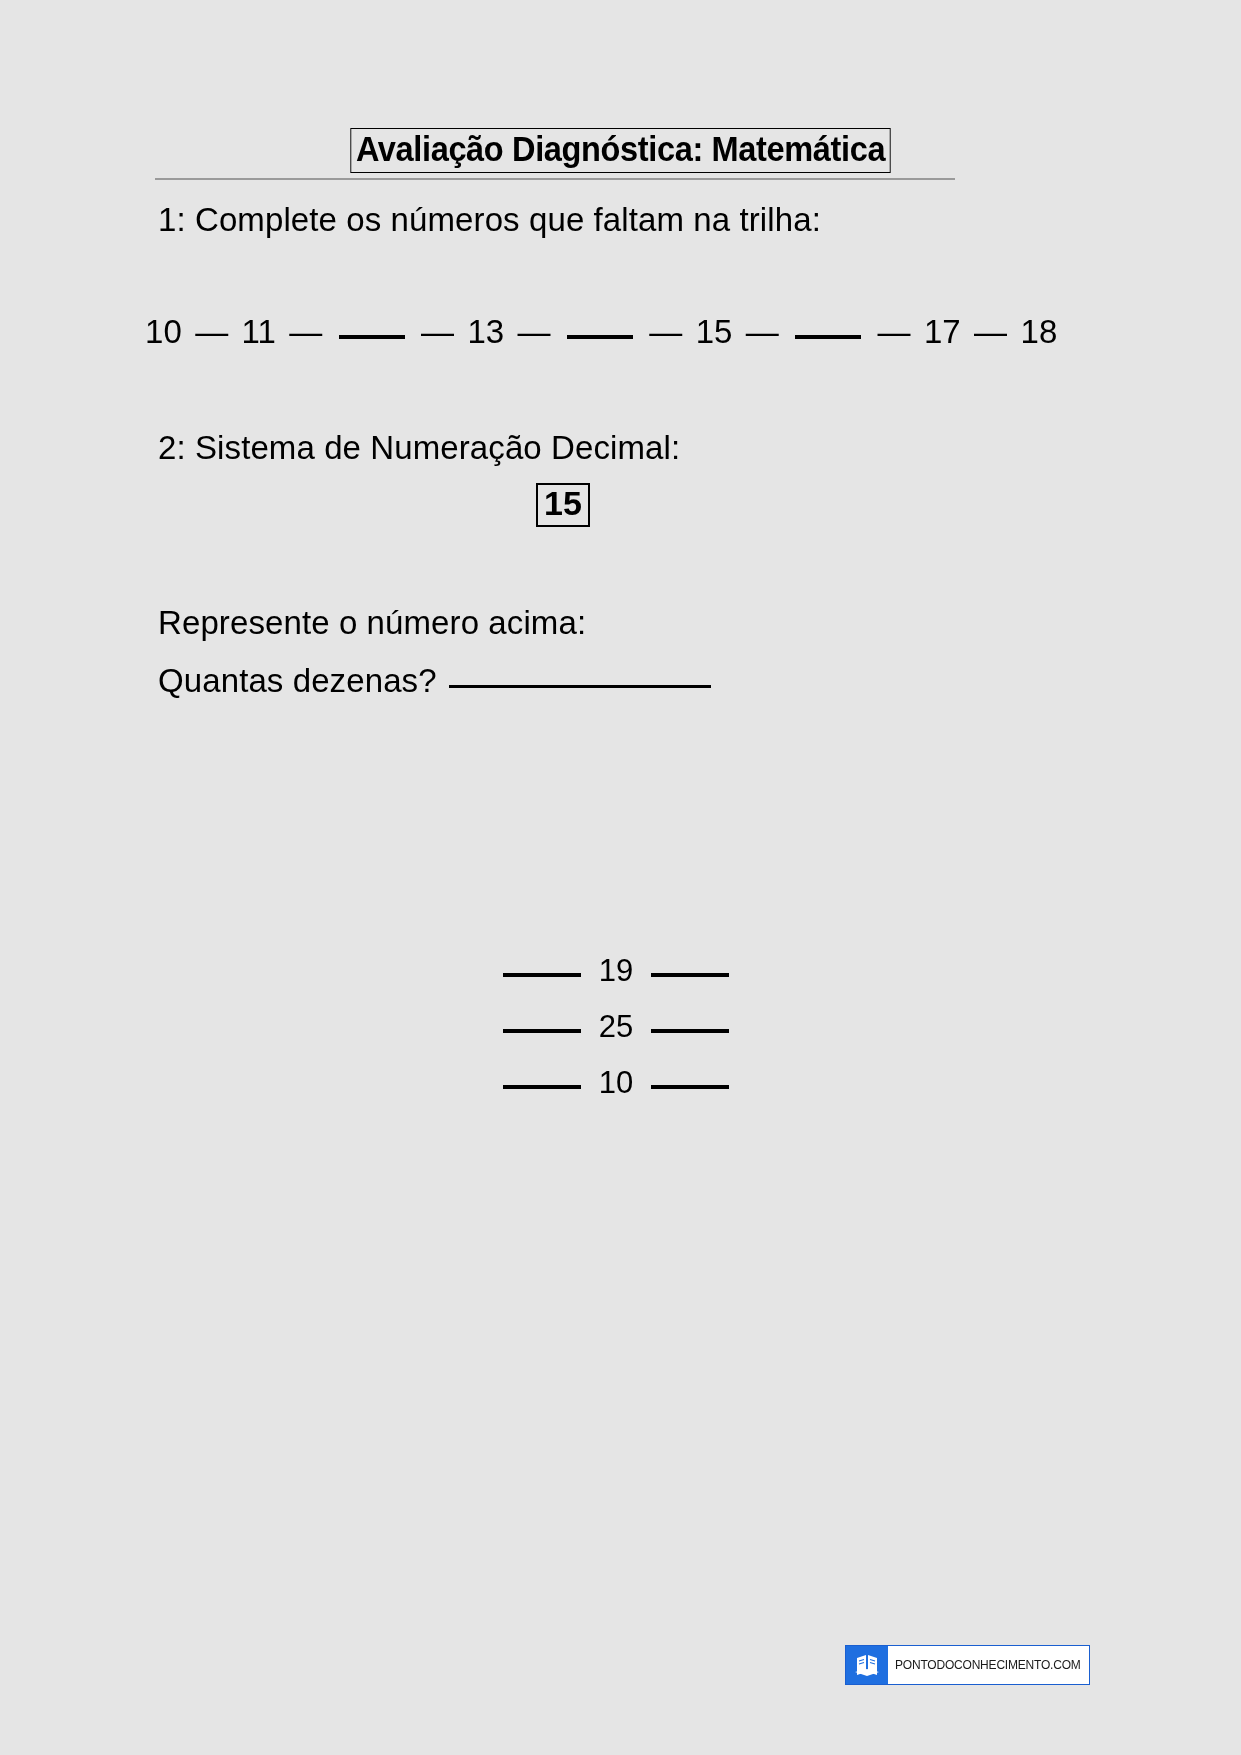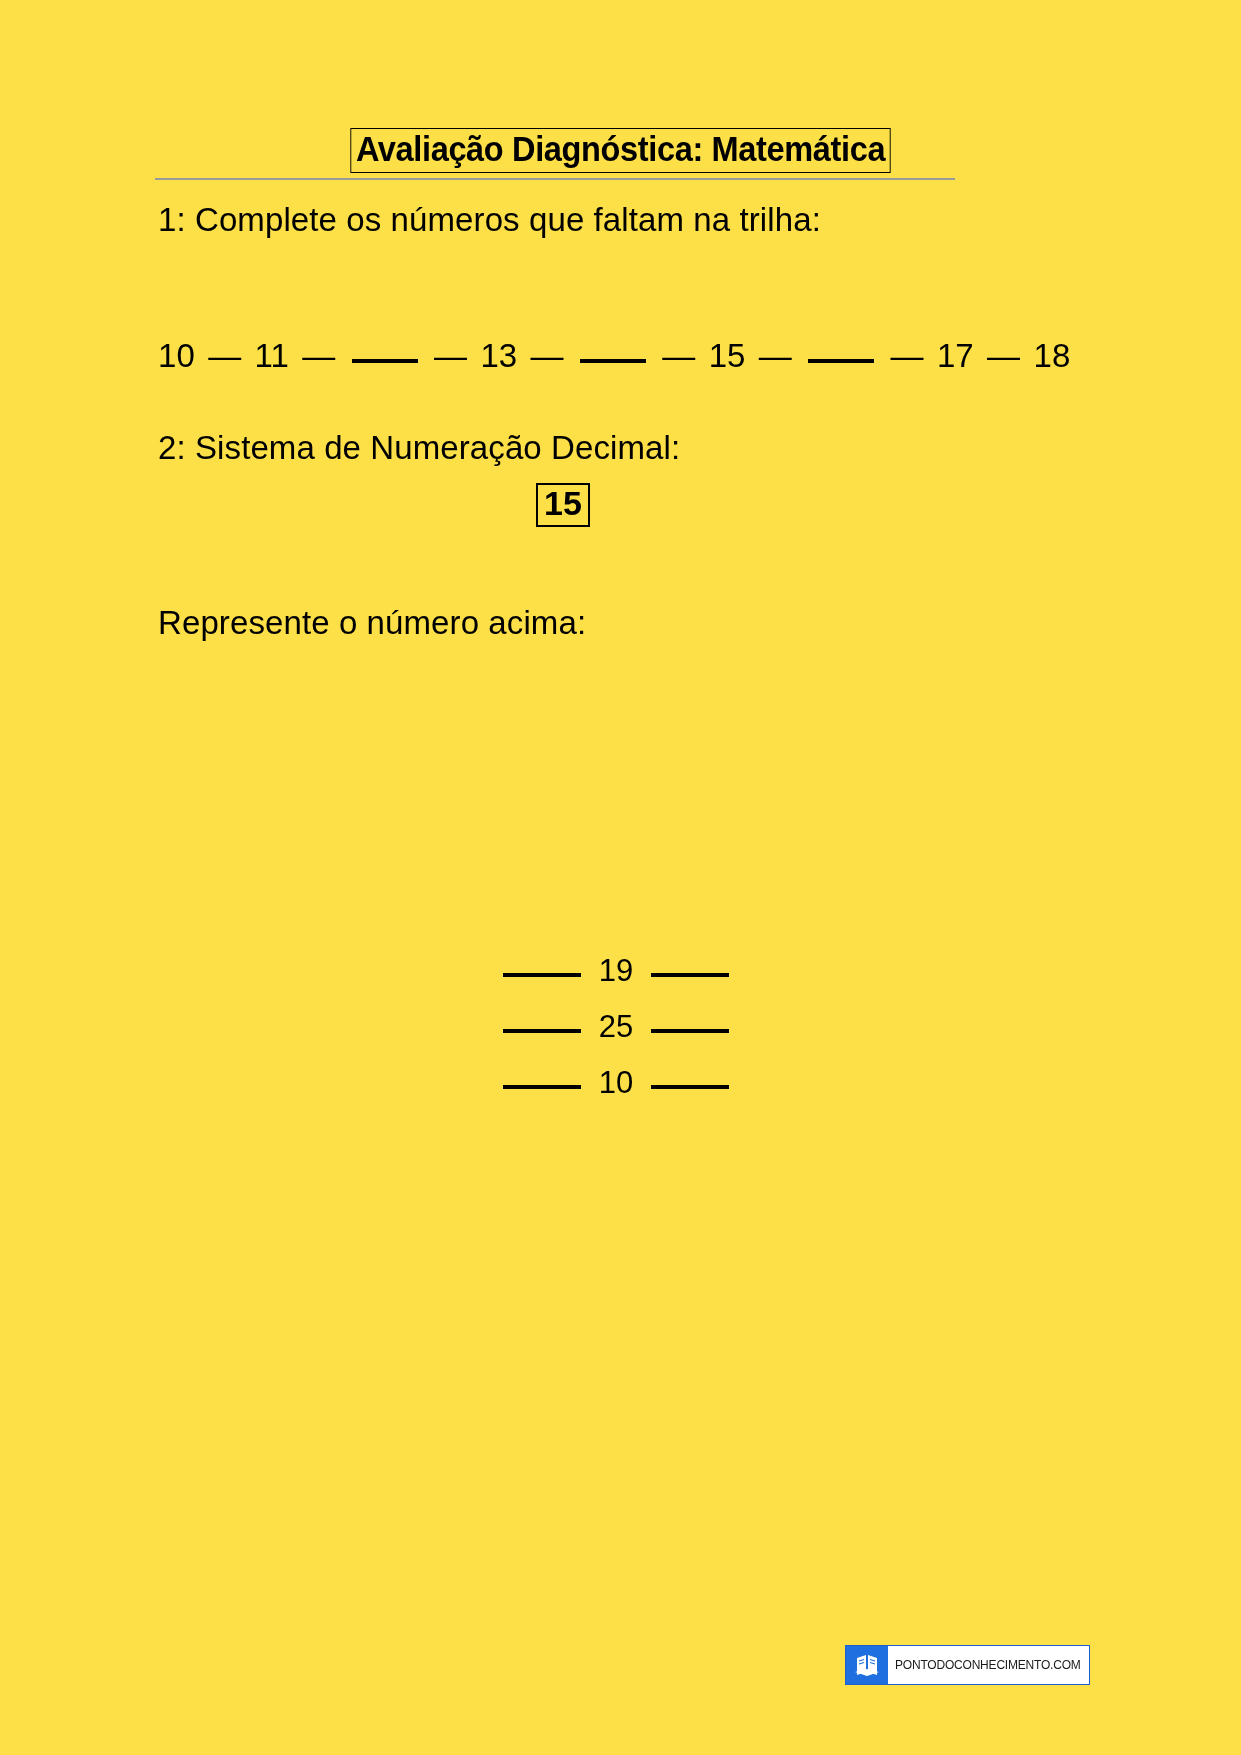--- a/index.html
+++ b/index.html
@@ -8,21 +8,21 @@
     background: #ffffff;
   }
   body {
     font-family: "Liberation Sans", sans-serif;
     color: #000000;
   }
   .page {
     position: relative;
     width: 1241px;
     height: 1755px;
-    background: #fde047;
+    background: #e5e5e5;
     overflow: hidden;
     box-sizing: border-box;
   }
 
   
   .title-wrap {
     position: absolute;
     left: 0;
     top: 128px;
     width: 1241px;
@@ -134,21 +134,21 @@
 
 <div class="page">
 
   <div class="title-wrap">
     <span class="title-box">Avaliação Diagnóstica: Matemática</span>
   </div>
   <div class="title-rule"></div>
 
   <div class="line q-label" style="top:200px;">1:  Complete os números que faltam na trilha:</div>
 
-  <div class="line" style="left:158px; top:312px;margin-top:24px;">
+  <div class="line" style="left:145px; top:312px;">
     <span>10</span>
     <span class="dash">—</span>
     <span>11</span>
     <span class="dash">—</span>
     <span class="blank blank-sm"></span>
     <span class="dash">—</span>
     <span>13</span>
     <span class="dash">—</span>
     <span class="blank blank-sm"></span>
     <span class="dash">—</span>
@@ -160,20 +160,24 @@
     <span class="dash">—</span>
     <span>18</span>
   </div>
 
   <div class="line" style="left:158px; top:428px;">2: Sistema de Numeração Decimal:</div>
 
   <div class="boxed-number">15</div>
 
   <div class="line" style="left:158px; top:603px;text-align:center;">Represente o número acima:</div>
 
+  <div class="line" style="left:158px; top:661px;">
+    <span>Quantas dezenas?</span>
+    <span class="blank blank-lg"></span>
+  </div>
 
 
 
   <div class="ad-row" style="top:952px;">
     <span class="blank blank-md"></span>
     <span class="num">19</span>
     <span class="blank blank-md"></span>
   </div>
 
   <div class="ad-row" style="top:1008px;">

